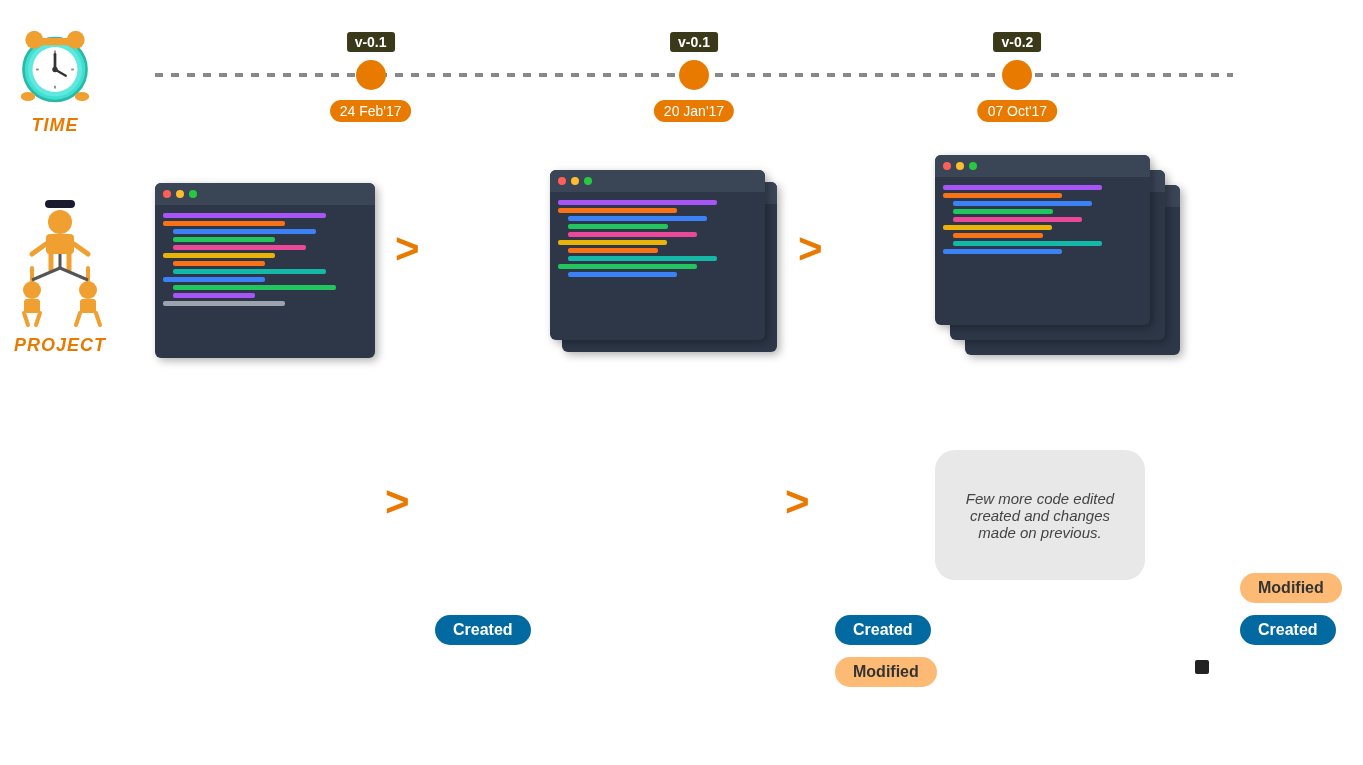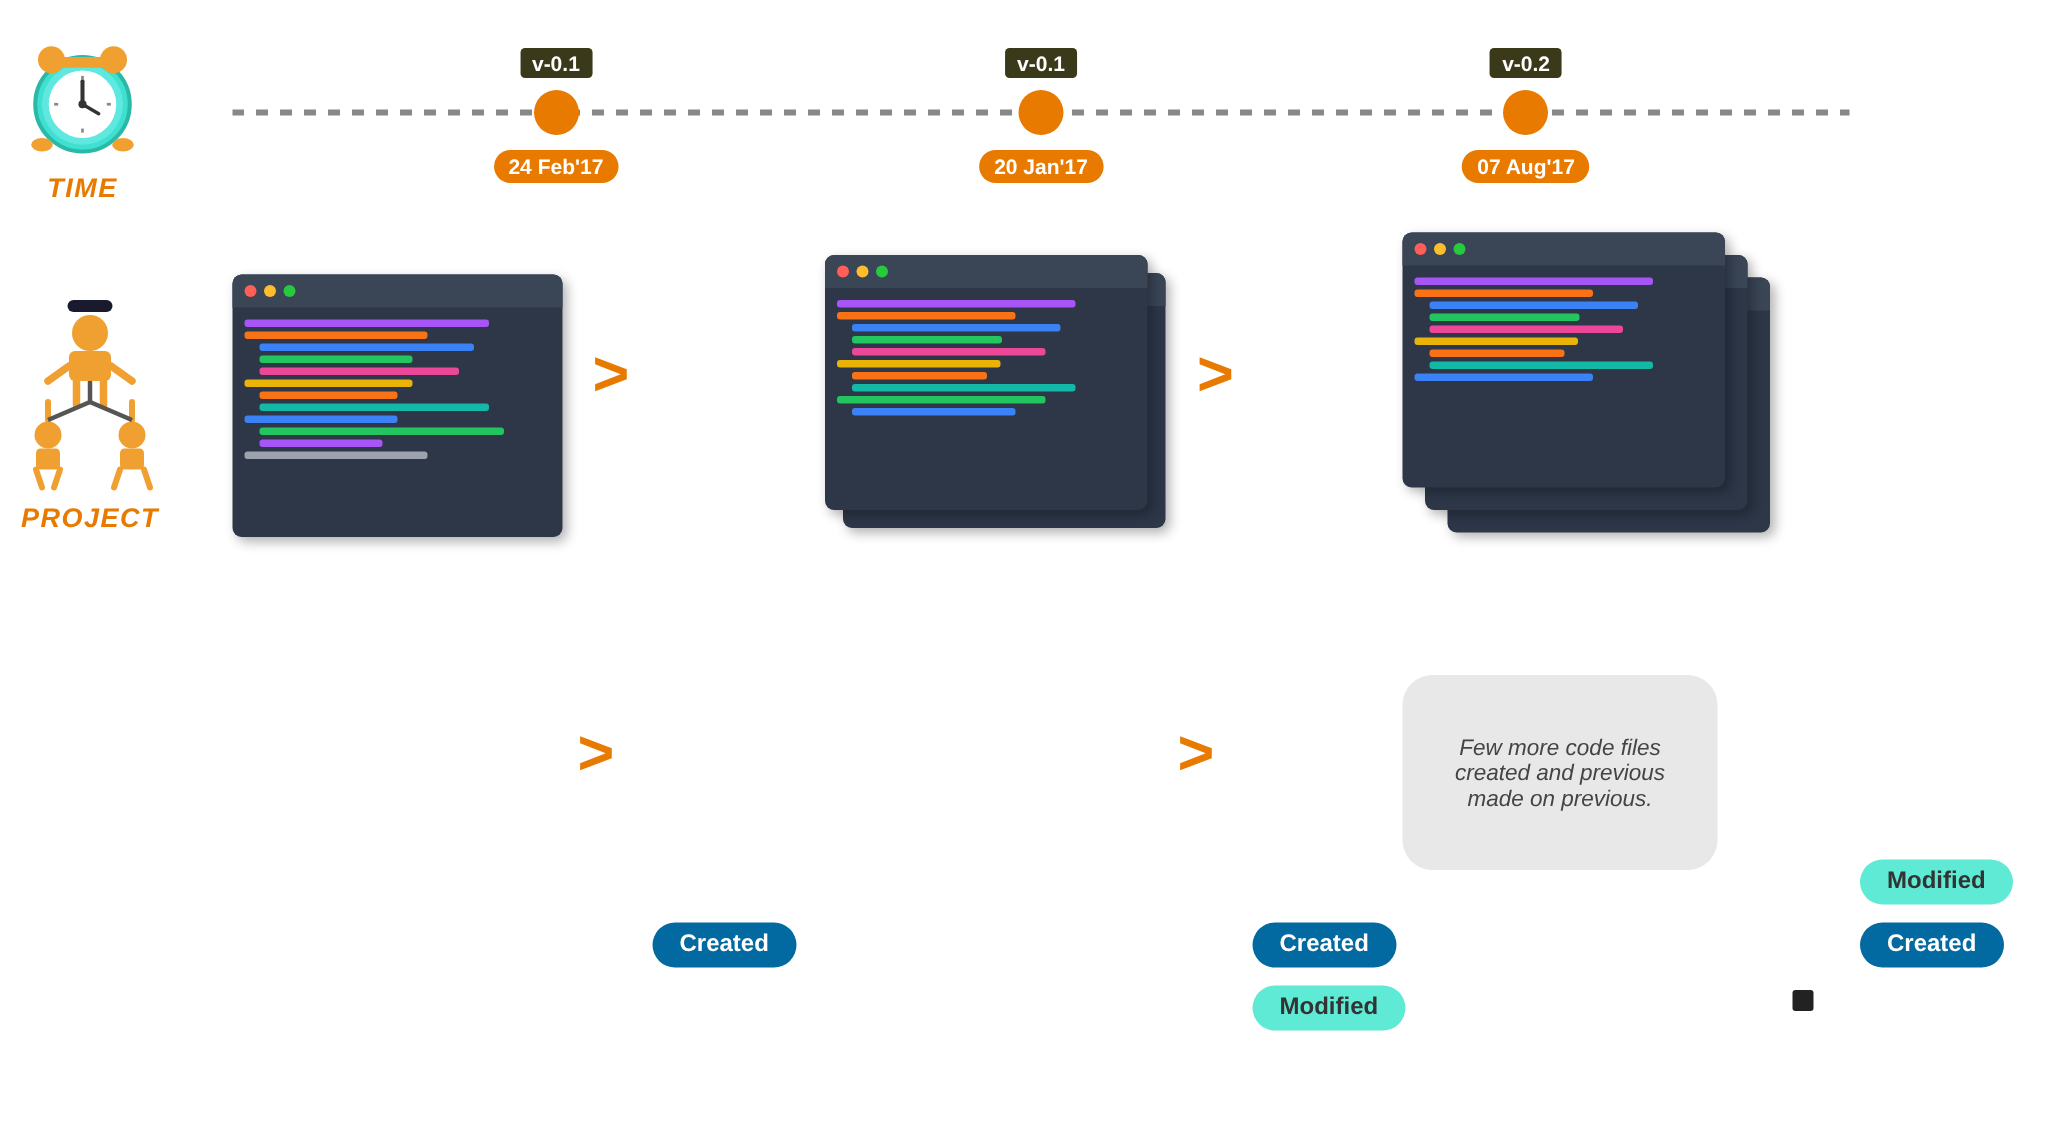--- a/index.html
+++ b/index.html
@@ -110,21 +110,21 @@
     }
 
     .date-label {
       position: absolute;
       top: 40px;
       left: 50%;
       transform: translateX(-50%);
       background: #e87a00;
       color: #fff;
       font-size: 14px;
-      font-weight: bold;
+      font-weight: normal;
       padding: 3px 10px;
       border-radius: 20px;
       white-space: nowrap;
     }
 
     
     .code-windows-row {
       position: absolute;
       top: 155px;
       left: 155px;
@@ -229,21 +229,21 @@
       position: absolute;
       padding: 6px 18px;
       border-radius: 20px;
       font-size: 16px;
       font-weight: bold;
       color: #fff;
       text-align: center;
     }
 
     .badge-green { background: #0369a1; }
-    .badge-yellow { background: #5eead4; color: #333; }
+    .badge-yellow { background: #fdba74; color: #333; }
 
     .badge-created-1 { left: 280px; top: 0; }
     .badge-created-2 { left: 680px; top: 0; }
     .badge-modified-1 { left: 680px; top: 42px; }
     .badge-modified-2 { left: 1085px; top: -42px; }
     .badge-created-3 { left: 1085px; top: 0; }
 
     .black-dot {
       position: absolute;
       left: 1040px;
@@ -339,21 +339,21 @@
       <div class="date-label">24 Feb'17</div>
     </div>
 
     <div class="timeline-point timeline-point-2">
       <div class="version-label">v-0.1</div>
       <div class="date-label">20 Jan'17</div>
     </div>
 
     <div class="timeline-point timeline-point-3">
       <div class="version-label">v-0.2</div>
-      <div class="date-label">07 Aug'17</div>
+      <div class="date-label">07 Oct'17</div>
     </div>
   </div>
 
   <div class="code-windows-row">
 
     <div class="code-window-group code-window-group-1">
       <div class="code-window">
         <div class="code-window-titlebar">
           <div class="titlebar-dot dot-red"></div>
           <div class="titlebar-dot dot-yellow"></div>
@@ -469,21 +469,21 @@
 
   <div class="bubbles-row">
 
 
     <div style="position:absolute; left:230px; top:48px; font-size:42px; color:#e87a00; font-weight:bold;">&gt;</div>
 
 
     <div style="position:absolute; left:630px; top:48px; font-size:42px; color:#e87a00; font-weight:bold;">&gt;</div>
 
     <div class="speech-bubble bubble-3">
-      <span>Few more code files created and previous made on previous.</span>
+      <span>Few more code edited created and changes made on previous.</span>
     </div>
 
   </div>
 
   <div class="badges-row">
 
     <div class="badge badge-green badge-created-1">
       <span>Created</span>
     </div>
 

